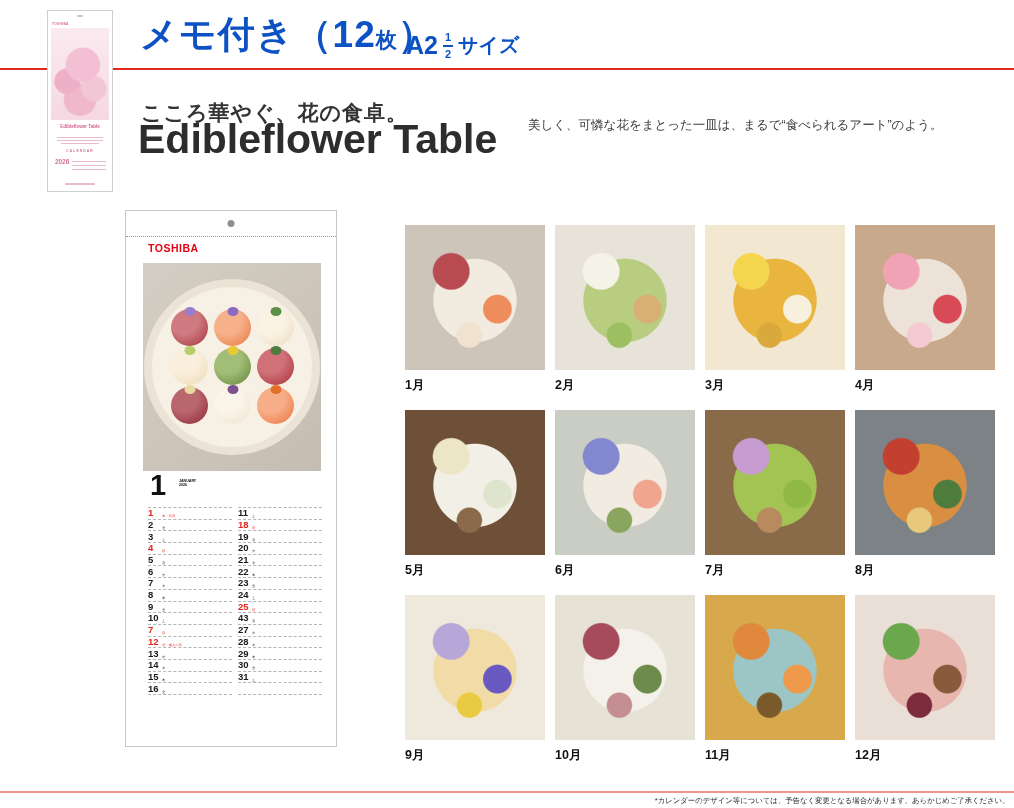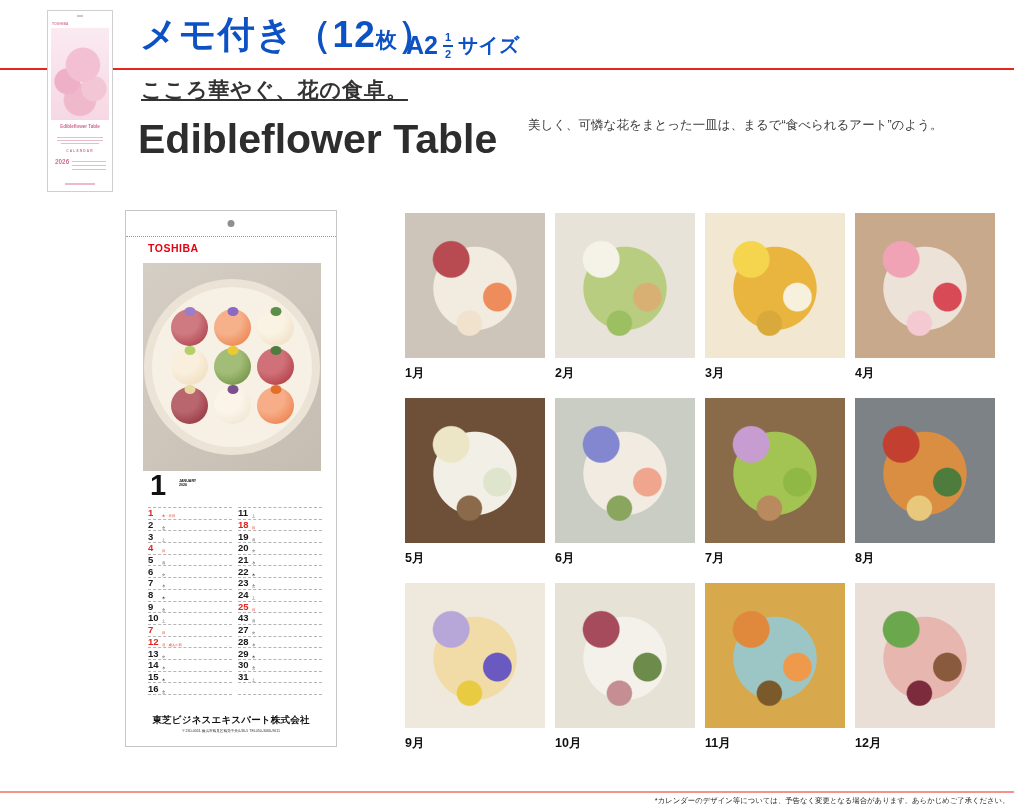--- a/index.html
+++ b/index.html
@@ -36,21 +36,21 @@
   .h-title{position:absolute;left:140px;top:13px;color:#0d52c4;font-weight:800;font-size:37px;
            letter-spacing:1px;display:flex;align-items:baseline;line-height:1.2;}
   .h-title .unit{font-size:21px;font-weight:800;}
   .h-size{position:absolute;left:406px;top:31px;color:#0d52c4;font-weight:800;display:flex;align-items:center;gap:5px;}
   .h-a2{font-size:25px;}
   .frac{display:flex;flex-direction:column;align-items:center;font-size:11px;font-weight:800;line-height:1.1;}
   .frac .num{border-bottom:2px solid #0d52c4;padding:0 2px 1px;}
   .frac .den{padding-top:1px;}
   .h-sz{font-size:20px;}
 
-  .catch{position:absolute;left:141px;top:76px;font-size:21px;color:#333;font-weight:700;letter-spacing:1px;text-decoration:underline;}
+  .catch{position:absolute;left:141px;top:99px;font-size:21px;color:#333;font-weight:700;letter-spacing:1px;}
   .etitle{position:absolute;left:138px;top:116px;font-size:41px;color:#2d2d2d;font-weight:600;}
   .desc{position:absolute;left:528px;top:116px;font-size:12.5px;line-height:18.5px;color:#3a3a3a;font-weight:500;}
 
   
   .card{position:absolute;left:125px;top:210px;width:212px;height:537px;background:#fff;
         border:1px solid #c6c6c6;box-sizing:border-box;z-index:2;}
   .hole{position:absolute;left:50%;top:9px;transform:translateX(-50%);width:7px;height:7px;border-radius:50%;background:#8f8f8f;}
   .perf{position:absolute;left:0;top:25px;width:100%;border-top:1px dotted #9a9a9a;}
   .brand{position:absolute;left:22px;top:31px;color:#e60012;font-weight:800;font-size:10.5px;letter-spacing:.5px;}
   .photo{position:absolute;left:17px;top:52px;width:178px;height:208px;overflow:hidden;
@@ -73,21 +73,21 @@
   .day-info{font-size:6px;transform:scale(.55);transform-origin:left bottom;color:#222;line-height:1.4;white-space:nowrap;}
   .day-info.red{color:#e0251d;}
 
   .company{position:absolute;left:0;top:503px;width:100%;text-align:center;}
   .company-name{font-size:9.5px;font-weight:800;color:#111;letter-spacing:.2px;}
   .company-addr{font-size:6px;transform:scale(.6);transform-origin:center top;color:#333;margin-top:1px;white-space:nowrap;}
 
   
   .months{position:absolute;left:405px;top:213px;display:grid;grid-template-columns:repeat(4,140px);
           column-gap:10px;grid-auto-rows:185px;z-index:2;}
-  .month-cell{width:168px;}
+  .month-cell{width:168px;margin-top:12px;}
   .month-img{width:140px;height:145px;}
   .month-label{margin-top:7px;font-size:12.5px;font-weight:700;color:#111;}
 
   
   .botline{position:absolute;left:0;top:791px;width:1014px;height:2px;background:#f2938d;}
   .note{position:absolute;right:5px;top:796px;font-size:8px;color:#222;transform:scale(.92);transform-origin:right top;white-space:nowrap;}
 </style>
 </head>
 <body>
 
@@ -298,24 +298,20 @@
         <span class="day-num">30</span>
         <span class="day-info">金</span>
       </div>
       <div class="day-row">
         <span class="day-num">31</span>
         <span class="day-info">土</span>
       </div>
       <div class="day-row"></div>
     </div>
 
-  <div class="company">
-    <div class="company-name">東芝ビジネスエキスパート株式会社</div>
-    <div class="company-addr">〒230-0051 横浜市鶴見区鶴見中央4-36-5 TEL050-3066-9611</div>
-  </div>
 </div>
 
 <div class="months" id="months-grid">
     <div class="month-cell">
       <div class="month-img" style="background: radial-gradient(circle at 33% 32%, rgb(184, 75, 82) 0px, rgb(184, 75, 82) 13%, transparent 14%), radial-gradient(circle at 66% 58%, rgb(238, 141, 91) 0px, rgb(238, 141, 91) 11%, transparent 12%), radial-gradient(circle at 46% 76%, rgb(240, 226, 204) 0px, rgb(240, 226, 204) 9%, transparent 10%), radial-gradient(circle at 50% 52%, rgb(242, 235, 224) 0px, rgb(242, 235, 224) 40%, transparent 41%), rgb(205, 197, 186);"></div>
       <div class="month-label">1月</div>
     </div>
     <div class="month-cell">
       <div class="month-img" style="background: radial-gradient(circle at 33% 32%, rgb(245, 242, 232) 0px, rgb(245, 242, 232) 13%, transparent 14%), radial-gradient(circle at 66% 58%, rgb(217, 176, 116) 0px, rgb(217, 176, 116) 11%, transparent 12%), radial-gradient(circle at 46% 76%, rgb(156, 191, 98) 0px, rgb(156, 191, 98) 9%, transparent 10%), radial-gradient(circle at 50% 52%, rgb(184, 205, 128) 0px, rgb(184, 205, 128) 40%, transparent 41%), rgb(231, 227, 216);"></div>
       <div class="month-label">2月</div>

